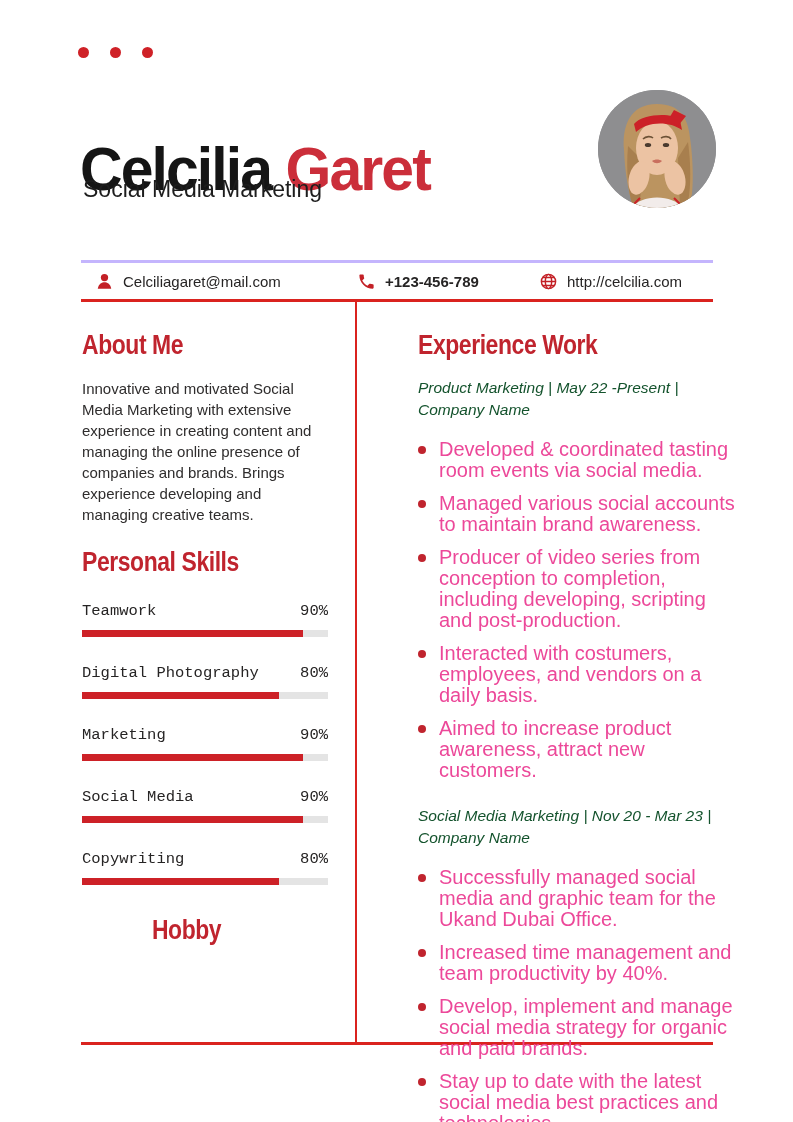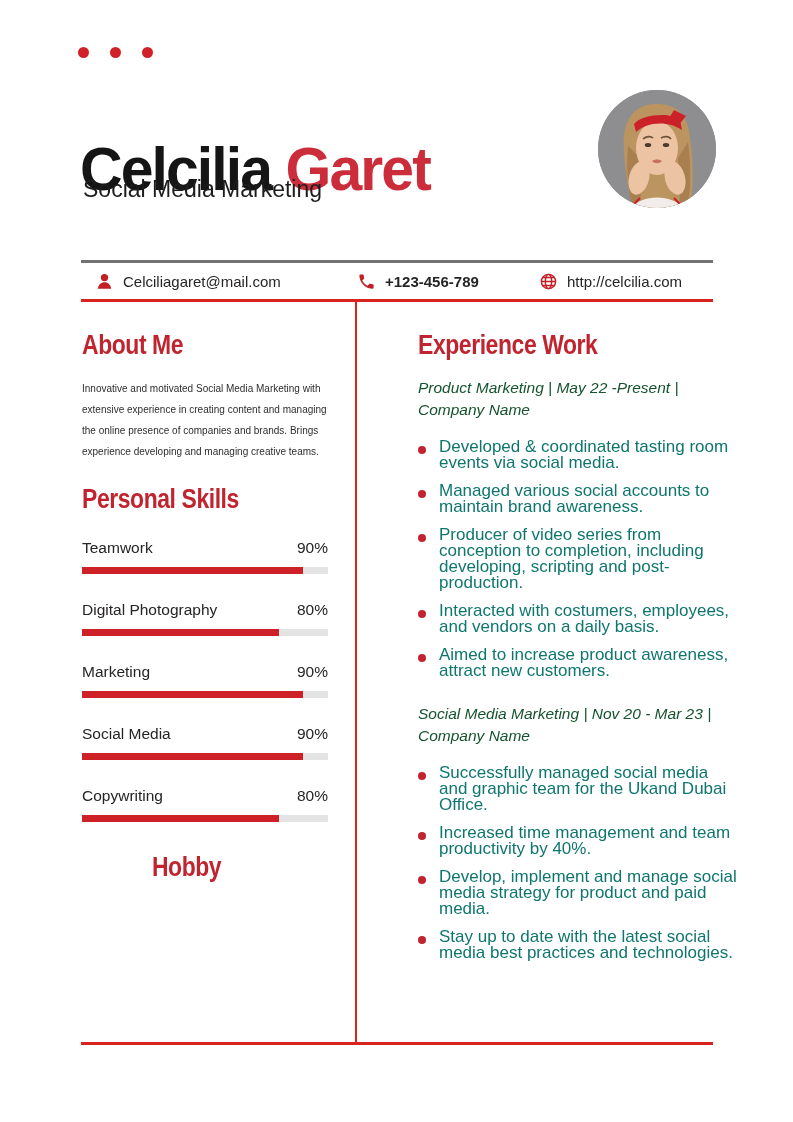--- a/index.html
+++ b/index.html
@@ -18,57 +18,57 @@
   }
   .name .accent{color:#cb2e3a;}
   .subtitle{position:absolute;left:83px;top:176px;font-size:23px;color:#1d1d1d;}
   .photo{
     position:absolute;left:598px;top:90px;width:118px;height:118px;border-radius:50%;
     overflow:hidden;background:#8e8e90;
   }
   
   .contact-bar{
     position:absolute;left:81px;top:260px;width:632px;height:36px;
-    border-top:3px solid #737373;border-bottom:3px solid #da231f;
+    border-top:3px solid #c4b5fd;border-bottom:3px solid #da231f;
   }
   .contact-item{position:absolute;top:0;height:36px;display:flex;align-items:center;gap:9px;}
   .contact-item .txt{font-size:15px;color:#262424;}
   .ci-email{left:14px;} .ci-phone{left:276px;font-weight:bold;} .ci-web{left:458px;}
   .cicon{width:19px;height:19px;flex:0 0 auto;}
   
   .vdivider{position:absolute;left:355px;top:302px;width:2px;height:740px;background:#da231f;}
   .bottom-rule{position:absolute;left:81px;top:1042px;width:632px;height:3px;background:#da231f;}
   
   .col-left{position:absolute;left:82px;top:330px;width:246px;}
   .col-right{position:absolute;left:388px;top:330px;width:322px;margin-left:30px;}
   .sec-heading{
     margin:0;font-size:27px;font-weight:bold;color:#c0242e;letter-spacing:-.5px;
     transform:scaleX(.85);transform-origin:left center;white-space:nowrap;
   }
-  .about-text{margin:17px 0 0 0;font-size:10px;line-height:21px;color:#2f2d2d;}
+  .about-text{margin:17px 0 0 0;font-size:15px;line-height:21px;color:#2f2d2d;}
   
   .skills{margin-top:22px;}
   .skills .sec-heading{margin-bottom:24px;}
-  .skill{margin-bottom:27px;}
+  .skill{margin-bottom:27px;font-family:Liberation Mono, monospace;}
   .skill-row{display:flex;justify-content:space-between;font-size:15.5px;color:#262424;}
   .skill-track{margin-top:10px;height:7px;background:#e4e4e4;}
   .skill-fill{height:7px;background:#cd2127;}
   
   .hobby{margin-top:30px;text-align:center;}
   .hobby-grid{margin-top:28px;display:grid;grid-template-columns:128px auto;row-gap:23px;}
   .hobby-item{display:flex;align-items:center;gap:13px;font-size:15.5px;color:#262424;}
   .hdot{width:9px;height:9px;border-radius:50%;background:#cf2127;flex:0 0 auto;}
   
   .job-title{
     margin:16px 0 0 0;font-size:15.5px;line-height:22px;font-style:italic;color:#14532d;
   }
   .job2 .job-title{margin-top:24px;}
   ul.bullets{list-style:none;margin:18px 0 0 0;padding:0;}
   ul.bullets li{
-    position:relative;padding-left:21px;margin-bottom:12px;font-size:17px;line-height:16px;color:#0f766e;
+    position:relative;padding-left:21px;margin-bottom:12px;font-size:20px;line-height:21px;color:#ec4899;
   }
   .bdot{position:absolute;left:0;top:7px;width:8px;height:8px;border-radius:50%;background:#c0242e;}
 </style>
 </head>
 <body>
 
 <div class="page">
 
   <div class="dots">
     <span class="dot"></span>
@@ -208,19 +208,19 @@
         <li><span class="bdot"></span><span>Interacted with costumers, employees, and vendors on a daily basis.</span></li>
         <li><span class="bdot"></span><span>Aimed to increase product awareness, attract new customers.</span></li>
       </ul>
     </div>
 
     <div class="job job2">
       <p class="job-title">Social Media Marketing | Nov 20 - Mar 23 | Company Name</p>
       <ul class="bullets">
         <li><span class="bdot"></span><span>Successfully managed social media and graphic team for the Ukand Dubai Office.</span></li>
         <li><span class="bdot"></span><span>Increased time management and team productivity by 40%.</span></li>
-        <li><span class="bdot"></span><span>Develop, implement and manage social media strategy for product and paid media.</span></li>
+        <li><span class="bdot"></span><span>Develop, implement and manage social media strategy for organic and paid brands.</span></li>
         <li><span class="bdot"></span><span>Stay up to date with the latest social media best practices and technologies.</span></li>
       </ul>
     </div>
   </div>
 
 </div>
 
 </body></html>

